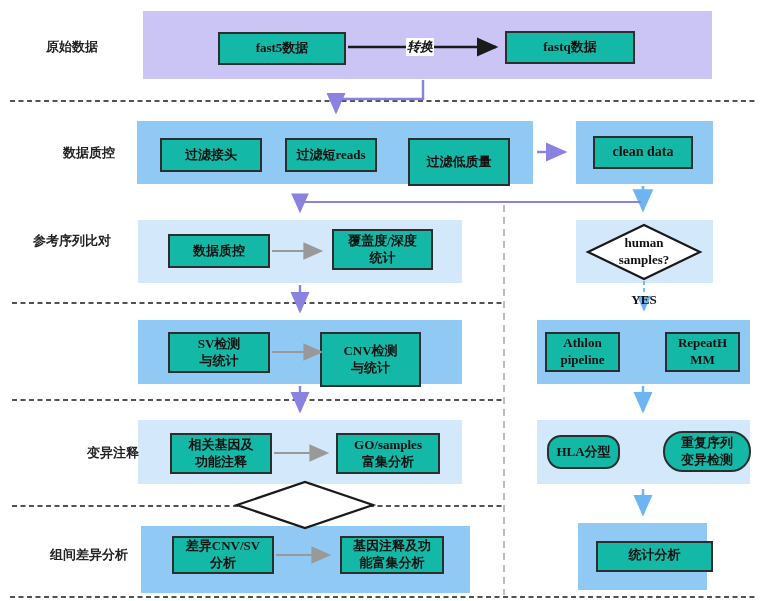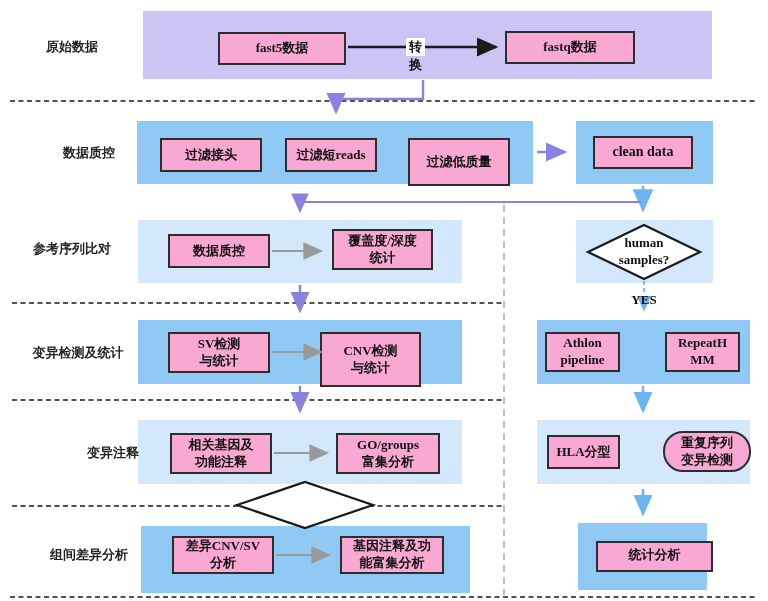--- a/index.html
+++ b/index.html
@@ -2,21 +2,21 @@
 <html><head>
 <meta charset="utf-8">
 <style>
   html,body{margin:0;padding:0;background:#fff;}
   #canvas{position:relative;width:768px;height:601px;background:#ffffff;overflow:hidden;
           font-family:"DejaVu Sans","Liberation Sans",sans-serif;}
   .container{position:absolute;box-sizing:border-box;z-index:1;}
   .c-purple{background:#cbc5f6;}
   .c-blue{background:#90caf4;}
   .c-light{background:#d3e8fb;}
-  .wbox{position:absolute;box-sizing:border-box;background:#f9a8d4;border:2px solid #2d2d2d;
+  .wbox{position:absolute;box-sizing:border-box;background:#14b8a6;border:2px solid #2d2d2d;
         display:flex;align-items:center;justify-content:center;text-align:center;
         font-size:13px;font-weight:bold;color:#111;line-height:1.3;white-space:pre-line;
         font-family:"Liberation Serif","DejaVu Sans",serif;z-index:2;}
   .rowlabel{position:absolute;z-index:3;font-size:13px;font-weight:bold;color:#222;
         text-align:center;white-space:nowrap;font-family:"DejaVu Sans","Liberation Sans",sans-serif;}
   #wires{position:absolute;left:0;top:0;width:768px;height:601px;z-index:4;pointer-events:none;}
   .floattext{position:absolute;z-index:5;text-align:center;color:#111;font-weight:bold;
         font-family:"Liberation Serif","DejaVu Sans",serif;white-space:pre-line;}
   .convert-label{background:#ffffff;font-size:13px;line-height:18px;
         font-family:"DejaVu Sans","Liberation Sans",sans-serif;}
@@ -33,22 +33,21 @@
   <div class="container c-light" style="left:576px;top:220px;width:137px;height:63px;"></div>
   <div class="container c-blue" style="left:138px;top:320px;width:324px;height:64px;"></div>
   <div class="container c-blue" style="left:537px;top:320px;width:213px;height:64px;"></div>
   <div class="container c-light" style="left:138px;top:420px;width:324px;height:64px;"></div>
   <div class="container c-light" style="left:537px;top:420px;width:213px;height:64px;"></div>
   <div class="container c-blue" style="left:141px;top:526px;width:329px;height:67px;"></div>
   <div class="container c-blue" style="left:578px;top:523px;width:129px;height:67px;"></div>
 
   <div class="rowlabel" style="left:30px;top:38px;width:84px;">原始数据</div>
   <div class="rowlabel" style="left:52px;top:144px;width:74px;">数据质控</div>
-  <div class="rowlabel" style="left:22px;top:240px;width:100px;">参考序列比对</div>
-  <div class="rowlabel" style="left:20px;top:344px;width:116px;">变异检测及统计</div>
+  <div class="rowlabel" style="left:22px;top:232px;width:100px;">参考序列比对</div>
   <div class="rowlabel" style="left:78px;top:444px;width:70px;font-family:Liberation Mono, monospace;">变异注释</div>
   <div class="rowlabel" style="left:40px;top:546px;width:98px;">组间差异分析</div>
 
   <div class="wbox" style="left:218px;top:32px;width:128px;height:33px;">fast5数据</div>
   <div class="wbox" style="left:505px;top:31px;width:130px;height:33px;">fastq数据</div>
 
   <div class="wbox" style="left:160px;top:138px;width:102px;height:34px;">过滤接头</div>
   <div class="wbox" style="left:285px;top:138px;width:92px;height:34px;">过滤短reads</div>
   <div class="wbox" style="left:408px;top:138px;width:102px;height:48px;">过滤低质量</div>
   <div class="wbox" style="left:593px;top:136px;width:100px;height:33px;font-size:14px;">clean data</div>
@@ -62,24 +61,24 @@
   <div class="wbox" style="left:320px;top:332px;width:101px;height:55px;">CNV检测
 与统计</div>
 
   <div class="wbox" style="left:545px;top:332px;width:75px;height:40px;">Athlon
 pipeline</div>
   <div class="wbox" style="left:665px;top:332px;width:75px;height:40px;">RepeatH
 MM</div>
 
   <div class="wbox" style="left:170px;top:433px;width:102px;height:41px;">相关基因及
 功能注释</div>
-  <div class="wbox" style="left:336px;top:433px;width:104px;height:41px;">GO/groups
+  <div class="wbox" style="left:336px;top:433px;width:104px;height:41px;">GO/samples
 富集分析</div>
 
-  <div class="wbox" style="left:547px;top:435px;width:73px;height:34px;">HLA分型</div>
+  <div class="wbox" style="left:547px;top:435px;width:73px;height:34px;border-radius:14px;">HLA分型</div>
   <div class="wbox" style="left:663px;top:431px;width:88px;height:41px;border-radius:20px;">重复序列
 变异检测</div>
 
   <div class="wbox" style="left:172px;top:536px;width:102px;height:38px;">差异CNV/SV
 分析</div>
   <div class="wbox" style="left:340px;top:536px;width:104px;height:38px;">基因注释及功
 能富集分析</div>
   <div class="wbox" style="left:596px;top:541px;width:117px;height:31px;font-family:Liberation Mono, monospace;">统计分析</div>
 
   <svg id="wires" xmlns="http://www.w3.org/2000/svg">
@@ -128,18 +127,18 @@
     <line x1="644" y1="304" x2="644" y2="310" stroke="#6db5f2" stroke-width="1.8" marker-end="url(#ah-blue)"></line>
 
     <line x1="643" y1="386" x2="643" y2="411" stroke="#6db5f2" stroke-width="2.4" marker-end="url(#ah-blue)"></line>
 
     <line x1="643" y1="489" x2="643" y2="514" stroke="#6db5f2" stroke-width="2.4" marker-end="url(#ah-blue)"></line>
 
     <polygon points="588,252 644,225 700,252 644,279" fill="#ffffff" stroke="#1a1a1a" stroke-width="2.2"></polygon>
     <polygon points="237,505 305,482 373,505 305,528" fill="#ffffff" stroke="#1a1a1a" stroke-width="2.2"></polygon>
   </svg>
 
-  <div class="floattext convert-label" style="left:406px;top:38px;width:19px;height:18px;">转换</div>
+  <div class="floattext convert-label" style="left:406px;top:38px;width:28px;height:18px;font-style:italic;">转换</div>
   <div class="floattext" style="left:594px;top:235px;width:100px;font-size:13px;line-height:1.3;">human
 samples?</div>
   <div class="floattext" style="left:624px;top:292px;width:40px;font-size:13px;">YES</div>
 
 </div>
 
 </body></html>

